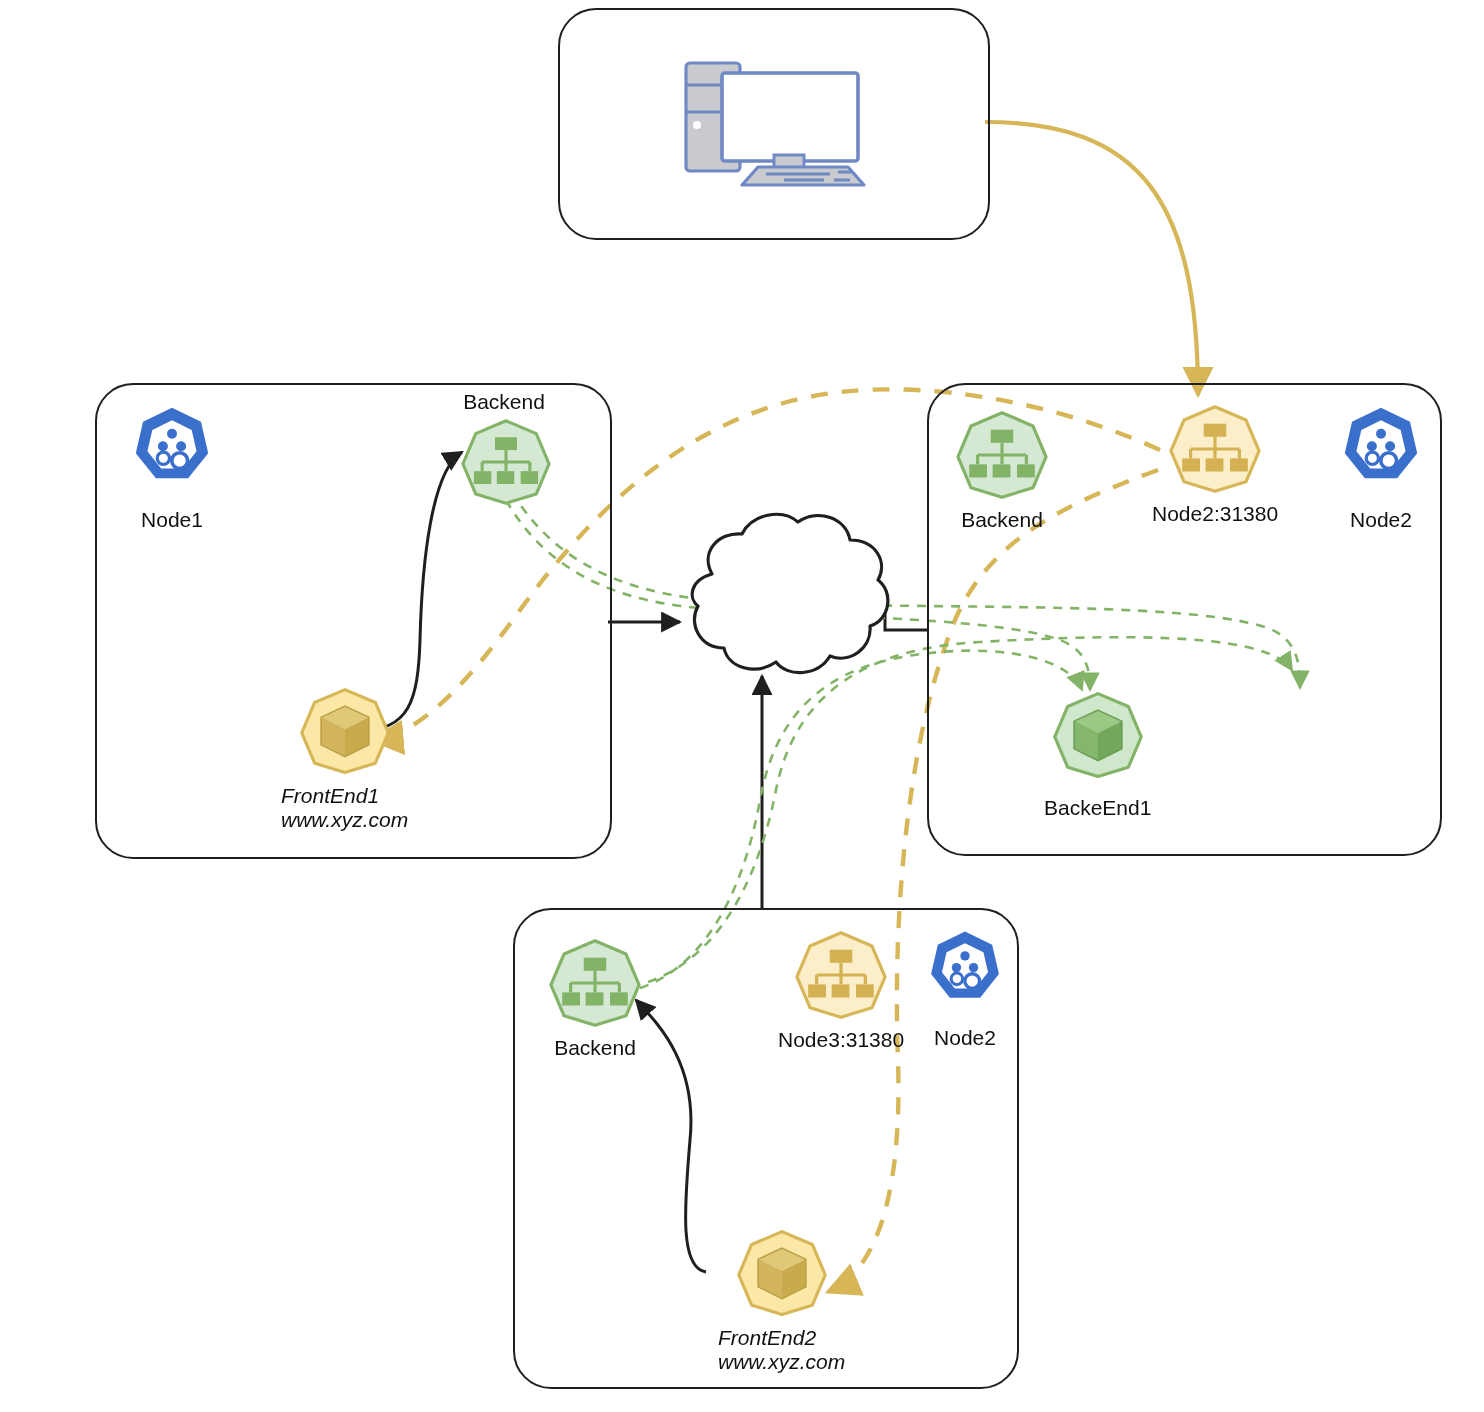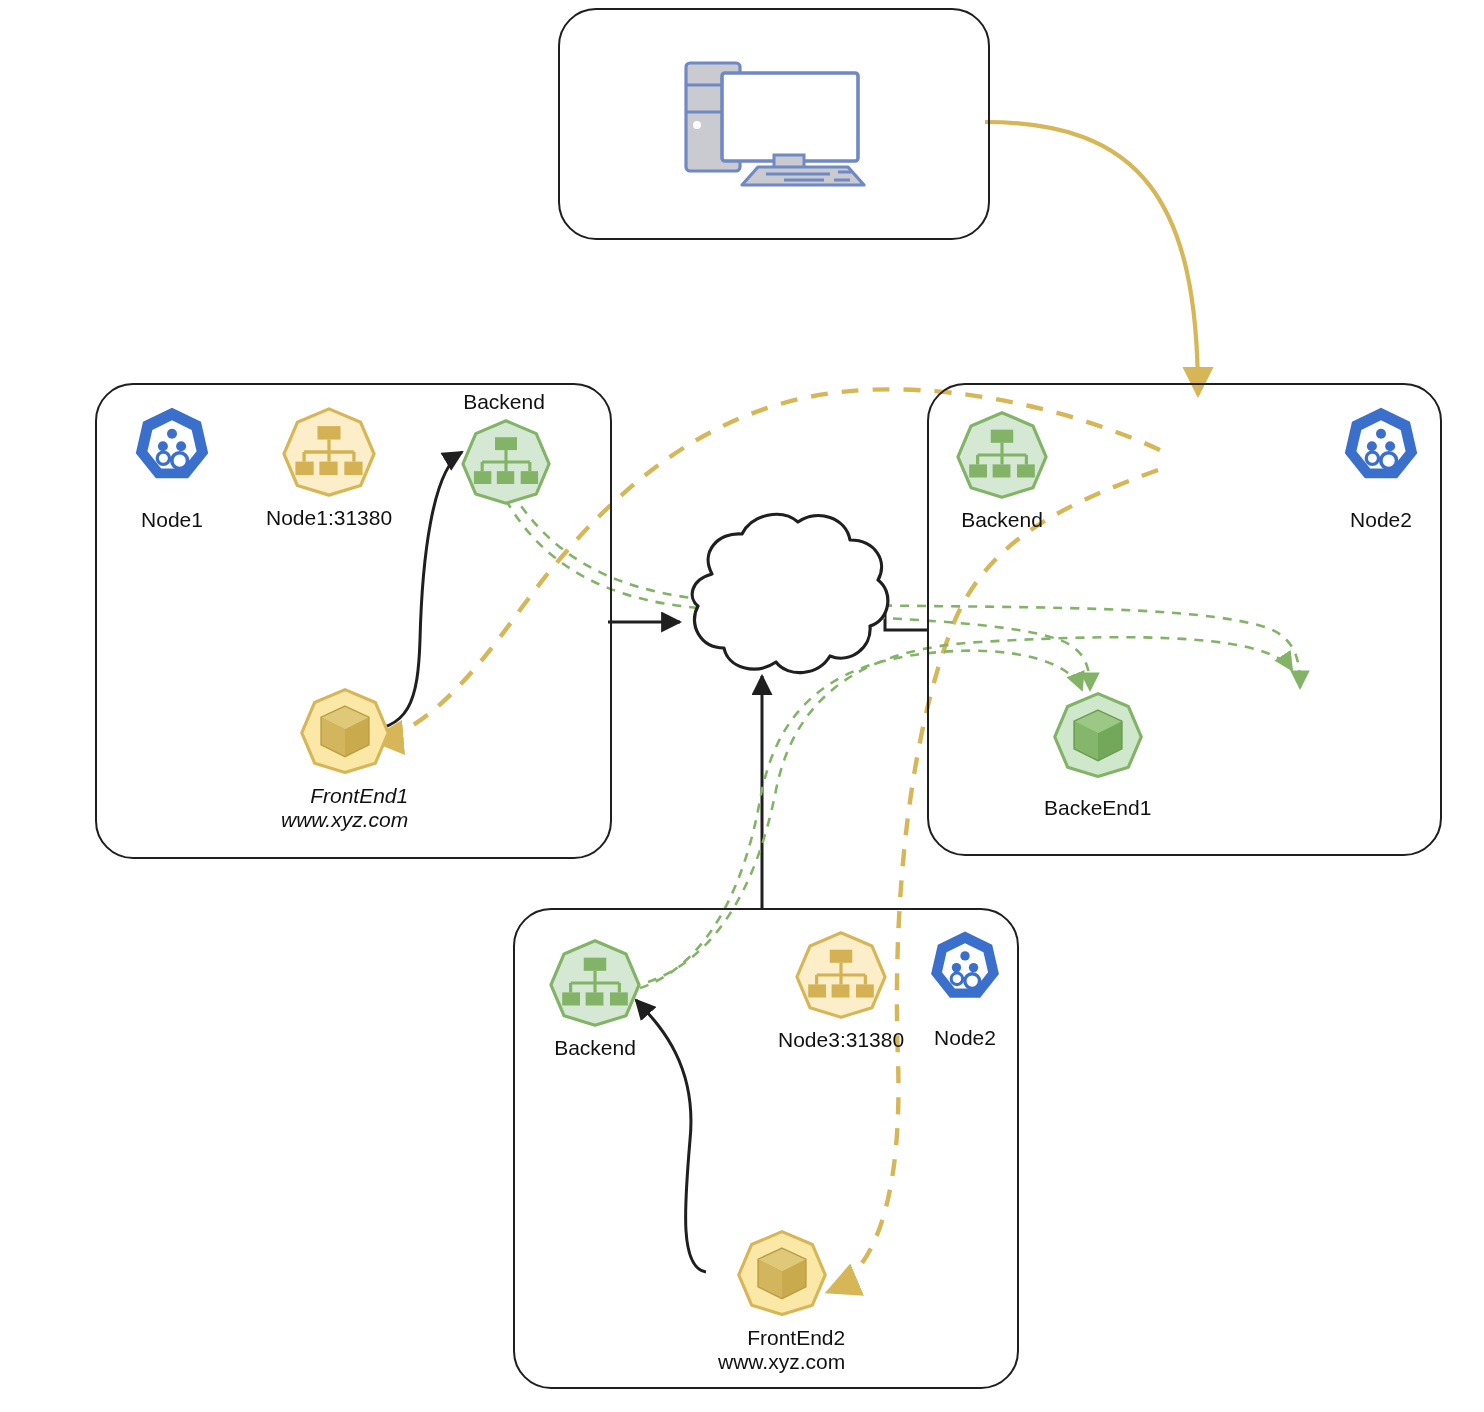--- a/index.html
+++ b/index.html
@@ -3,21 +3,21 @@
 <meta charset="utf-8">
 <style>
   html,body{margin:0;padding:0;background:#ffffff;}
   body{width:1484px;height:1412px;overflow:hidden;
        font-family:"Liberation Sans","DejaVu Sans",sans-serif;}
   #stage{position:relative;width:1484px;height:1412px;background:#fff;}
   #wires{position:absolute;left:0;top:0;width:1484px;height:1412px;}
   .panel{position:absolute;border:2.2px solid #1f1f1f;border-radius:38px;background:transparent;}
   .node{position:absolute;display:flex;flex-direction:column;align-items:center;}
   .icon-wrap{position:relative;display:block;}
-  .lbl{margin-top:4px;font-size:21px;color:#111;line-height:1.14;text-align:right;white-space:pre-line;}
+  .lbl{margin-top:4px;font-size:21px;color:#111;line-height:1.14;text-align:left;white-space:pre-line;}
   .lbl-above{position:absolute;font-size:21px;color:#111;text-align:center;}
 </style>
 </head>
 <body>
 
 <div id="stage">
 
   <svg id="wires" viewBox="0 0 1484 1412">
     <defs>
       <marker id="arrowBlack" viewBox="0 0 10 10" refX="9" refY="5" markerWidth="7" markerHeight="7" orient="auto-start-reverse">
@@ -97,37 +97,20 @@
         <circle cx="50" cy="31" r="5.2" fill="#3a6fcc"></circle>
         <circle cx="40.5" cy="44" r="5.2" fill="#3a6fcc"></circle>
         <circle cx="59.5" cy="44" r="5.2" fill="#3a6fcc"></circle>
         <circle cx="41" cy="56.5" r="6.4" fill="none" stroke="#3a6fcc" stroke-width="3.4"></circle>
         <circle cx="58" cy="59" r="8.2" fill="none" stroke="#3a6fcc" stroke-width="3.8"></circle>
       </svg>
     </span>
     <span class="lbl">Node1</span>
   </div>
 
-  <div class="node" style="left:266px;top:406px;">
-    <span class="icon-wrap">
-      <svg width="96" height="92" viewBox="0 0 100 96">
-        <path d="M50,3 L83,17 L97,50 L83,83 L50,93 L17,83 L3,50 L17,17 Z" fill="#fbeec8" stroke="#d6b656" stroke-width="3.4" stroke-linejoin="round"></path>
-        <rect x="38" y="21" width="24" height="14" fill="#d4b254"></rect>
-        <line x1="50" y1="35" x2="50" y2="48" stroke="#d4b254" stroke-width="3.4"></line>
-        <line x1="24" y1="48" x2="76" y2="48" stroke="#d4b254" stroke-width="3.4"></line>
-        <line x1="24" y1="48" x2="24" y2="58" stroke="#d4b254" stroke-width="3.4"></line>
-        <line x1="50" y1="48" x2="50" y2="58" stroke="#d4b254" stroke-width="3.4"></line>
-        <line x1="76" y1="48" x2="76" y2="58" stroke="#d4b254" stroke-width="3.4"></line>
-        <rect x="15" y="58" width="19" height="14" fill="#d4b254"></rect>
-        <rect x="40" y="58" width="19" height="14" fill="#d4b254"></rect>
-        <rect x="66" y="58" width="19" height="14" fill="#d4b254"></rect>
-      </svg>
-    </span>
-    <span class="lbl">Node1:31380</span>
-  </div>
 
   <div class="node" style="left:460px;top:418px;">
     <span class="lbl-above" style="left:-32px;top:-28px;width:152px;">Backend</span>
     <span class="icon-wrap">
       <svg width="92" height="88" viewBox="0 0 100 96">
         <path d="M50,3 L83,17 L97,50 L83,83 L50,93 L17,83 L3,50 L17,17 Z" fill="#d5e8d4" stroke="#82b366" stroke-width="3.4" stroke-linejoin="round"></path>
         <rect x="38" y="21" width="24" height="14" fill="#82b366"></rect>
         <line x1="50" y1="35" x2="50" y2="48" stroke="#82b366" stroke-width="3.4"></line>
         <line x1="24" y1="48" x2="76" y2="48" stroke="#82b366" stroke-width="3.4"></line>
         <line x1="24" y1="48" x2="24" y2="58" stroke="#82b366" stroke-width="3.4"></line>
@@ -167,20 +150,37 @@
         <line x1="50" y1="48" x2="50" y2="58" stroke="#82b366" stroke-width="3.4"></line>
         <line x1="76" y1="48" x2="76" y2="58" stroke="#82b366" stroke-width="3.4"></line>
         <rect x="15" y="58" width="19" height="14" fill="#82b366"></rect>
         <rect x="40" y="58" width="19" height="14" fill="#82b366"></rect>
         <rect x="66" y="58" width="19" height="14" fill="#82b366"></rect>
       </svg>
     </span>
     <span class="lbl">Backend</span>
   </div>
 
+  <div class="node" style="left:1152px;top:404px;">
+    <span class="icon-wrap">
+      <svg width="94" height="90" viewBox="0 0 100 96">
+        <path d="M50,3 L83,17 L97,50 L83,83 L50,93 L17,83 L3,50 L17,17 Z" fill="#fbeec8" stroke="#d6b656" stroke-width="3.4" stroke-linejoin="round"></path>
+        <rect x="38" y="21" width="24" height="14" fill="#d4b254"></rect>
+        <line x1="50" y1="35" x2="50" y2="48" stroke="#d4b254" stroke-width="3.4"></line>
+        <line x1="24" y1="48" x2="76" y2="48" stroke="#d4b254" stroke-width="3.4"></line>
+        <line x1="24" y1="48" x2="24" y2="58" stroke="#d4b254" stroke-width="3.4"></line>
+        <line x1="50" y1="48" x2="50" y2="58" stroke="#d4b254" stroke-width="3.4"></line>
+        <line x1="76" y1="48" x2="76" y2="58" stroke="#d4b254" stroke-width="3.4"></line>
+        <rect x="15" y="58" width="19" height="14" fill="#d4b254"></rect>
+        <rect x="40" y="58" width="19" height="14" fill="#d4b254"></rect>
+        <rect x="66" y="58" width="19" height="14" fill="#d4b254"></rect>
+      </svg>
+    </span>
+    <span class="lbl">Node2:31380</span>
+  </div>
 
   <div class="node" style="left:1333px;top:404px;">
     <span class="icon-wrap">
       <svg width="96" height="96" viewBox="0 0 100 100">
         <path d="M50,4 L80.2,18.5 L87.7,51.2 L66.8,77.4 L33.2,77.4 L12.3,51.2 L19.8,18.5 Z" fill="#3a6fcc"></path>
         <path d="M50,17 L70.5,27 L75.6,49.3 L61.3,67.1 L38.7,67.1 L24.4,49.3 L29.5,27 Z" fill="#ffffff"></path>
         <circle cx="50" cy="31" r="5.2" fill="#3a6fcc"></circle>
         <circle cx="40.5" cy="44" r="5.2" fill="#3a6fcc"></circle>
         <circle cx="59.5" cy="44" r="5.2" fill="#3a6fcc"></circle>
         <circle cx="41" cy="56.5" r="6.4" fill="none" stroke="#3a6fcc" stroke-width="3.4"></circle>
@@ -250,21 +250,21 @@
         <circle cx="50" cy="31" r="5.2" fill="#3a6fcc"></circle>
         <circle cx="40.5" cy="44" r="5.2" fill="#3a6fcc"></circle>
         <circle cx="59.5" cy="44" r="5.2" fill="#3a6fcc"></circle>
         <circle cx="41" cy="56.5" r="6.4" fill="none" stroke="#3a6fcc" stroke-width="3.4"></circle>
         <circle cx="58" cy="59" r="8.2" fill="none" stroke="#3a6fcc" stroke-width="3.8"></circle>
       </svg>
     </span>
     <span class="lbl">Node2</span>
   </div>
 
-  <div class="node" style="left:718px;top:1228px;">
+  <div class="node" style="left:718px;top:1228px;font-style:italic;">
     <span class="icon-wrap">
       <svg width="92" height="90" viewBox="0 0 100 96">
         <path d="M50,3 L83,17 L97,50 L83,83 L50,93 L17,83 L3,50 L17,17 Z" fill="#fbe8a6" stroke="#d6b656" stroke-width="3.4" stroke-linejoin="round"></path>
         <path d="M50,21 L76,33 L76,63 L50,76 L24,63 L24,33 Z" fill="#c9ab4e"></path>
         <path d="M50,21 L76,33 L50,46 L24,33 Z" fill="#e0c879"></path>
         <path d="M50,46 L50,76 L24,63 L24,33 Z" fill="#d3b55e"></path>
         <path d="M50,21 L76,33 L76,63 L50,76 L24,63 L24,33 Z" fill="none" stroke="#b99f44" stroke-width="1.6"></path>
       </svg>
     </span>
     <span class="lbl">FrontEnd2

